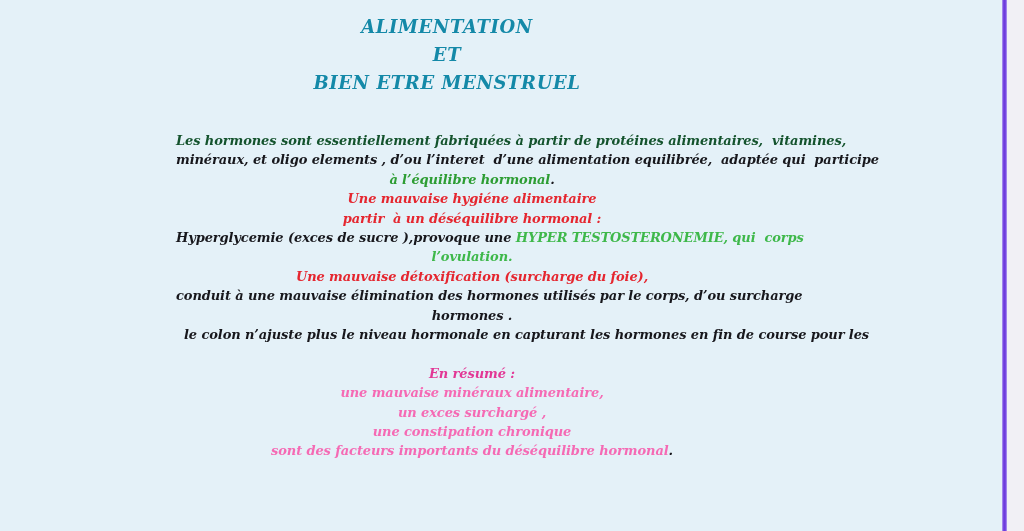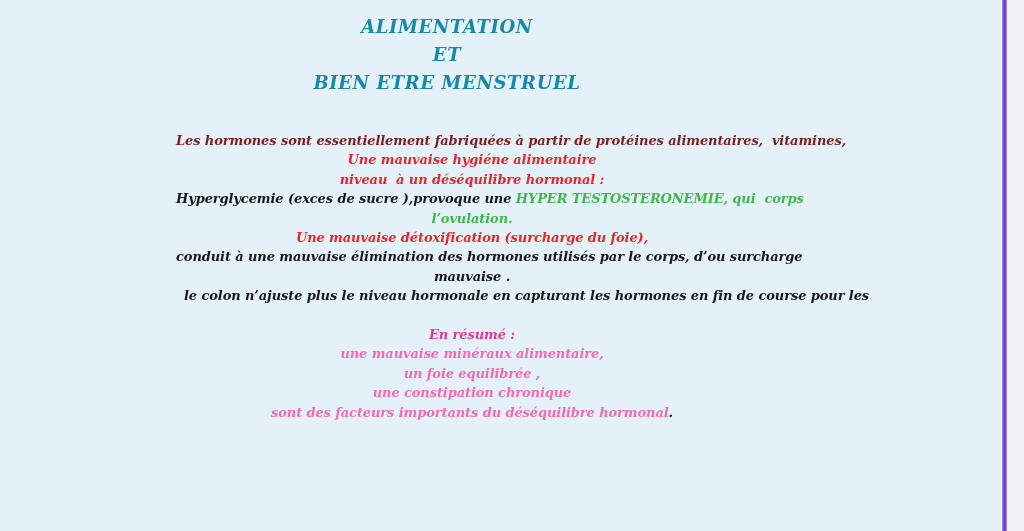--- a/index.html
+++ b/index.html
@@ -50,29 +50,31 @@
 
 <div class="page" style="background: rgb(228, 241, 248);">
   <div class="margin-strip" style="background: rgb(241, 240, 245);"></div>
   <div class="edge-line" style="background: linear-gradient(to right, rgb(179, 160, 242), rgb(109, 59, 221) 35%, rgb(109, 59, 221) 65%, rgb(179, 160, 242));"></div>
   <div class="title-block" style="color: rgb(20, 137, 168);">
       <div class="title-line">ALIMENTATION</div>
       <div class="title-line">ET</div>
       <div class="title-line">BIEN ETRE MENSTRUEL</div>
     </div>
   <div class="content-col">
-      <div class="t-line center"><span style="color: #7f1d1d;">Les hormones sont essentiellement fabriquées à partir de protéines alimentaires,  vitamines,</span></div>
+      <div class="t-line center"><span style="color: #14532d;">Les hormones sont essentiellement fabriquées à partir de protéines alimentaires,  vitamines,</span></div>
+      <div class="t-line center"><span style="color: rgb(23, 23, 28);">minéraux, et oligo elements , d’ou l’interet  d’une alimentation equilibrée,  adaptée qui  participe</span></div>
+      <div class="t-line center"><span style="color: rgb(45, 157, 51);">à l’équilibre hormonal</span><span style="color: rgb(23, 23, 28);">.</span></div>
       <div class="t-line center"><span style="color: rgb(229, 38, 47);">Une mauvaise hygiéne alimentaire</span></div>
-      <div class="t-line center"><span style="color: rgb(229, 38, 47);">niveau  à un déséquilibre hormonal :</span></div>
+      <div class="t-line center"><span style="color: rgb(229, 38, 47);">partir  à un déséquilibre hormonal :</span></div>
       <div class="t-line center"><span style="color: rgb(23, 23, 28); text-align: right;">Hyperglycemie (exces de sucre ),provoque une </span><span style="color: rgb(62, 184, 74);">HYPER TESTOSTERONEMIE, qui  corps</span></div>
       <div class="t-line center"><span style="color: rgb(62, 184, 74);">l’ovulation.</span></div>
       <div class="t-line center"><span style="color: rgb(229, 38, 47);">Une mauvaise détoxification (surcharge du foie),</span></div>
       <div class="t-line center"><span style="color: rgb(23, 23, 28);">conduit à une mauvaise élimination des hormones utilisés par le corps, d’ou surcharge</span></div>
-      <div class="t-line center"><span style="color: rgb(23, 23, 28);">mauvaise .</span></div>
+      <div class="t-line center"><span style="color: rgb(23, 23, 28);">hormones .</span></div>
       <div class="t-line left indent"><span style="color: rgb(23, 23, 28);">le colon n’ajuste plus le niveau hormonale en capturant les hormones en fin de course pour les</span></div>
       <div class="t-line center"></div>
       <div class="t-line center"><span style="color: rgb(226, 55, 149);">En résumé :</span></div>
       <div class="t-line center"><span style="color: rgb(245, 106, 180);">une mauvaise minéraux alimentaire,</span></div>
-      <div class="t-line center"><span style="color: rgb(245, 106, 180);">un foie equilibrée ,</span></div>
+      <div class="t-line center"><span style="color: rgb(245, 106, 180);">un exces surchargé ,</span></div>
       <div class="t-line center"><span style="color: rgb(245, 106, 180);">une constipation chronique</span></div>
       <div class="t-line center"><span style="color: rgb(245, 106, 180);">sont des facteurs importants du déséquilibre hormonal</span><span style="color: rgb(23, 23, 28);">.</span></div>
     </div>
 </div>
 
 </body></html>

